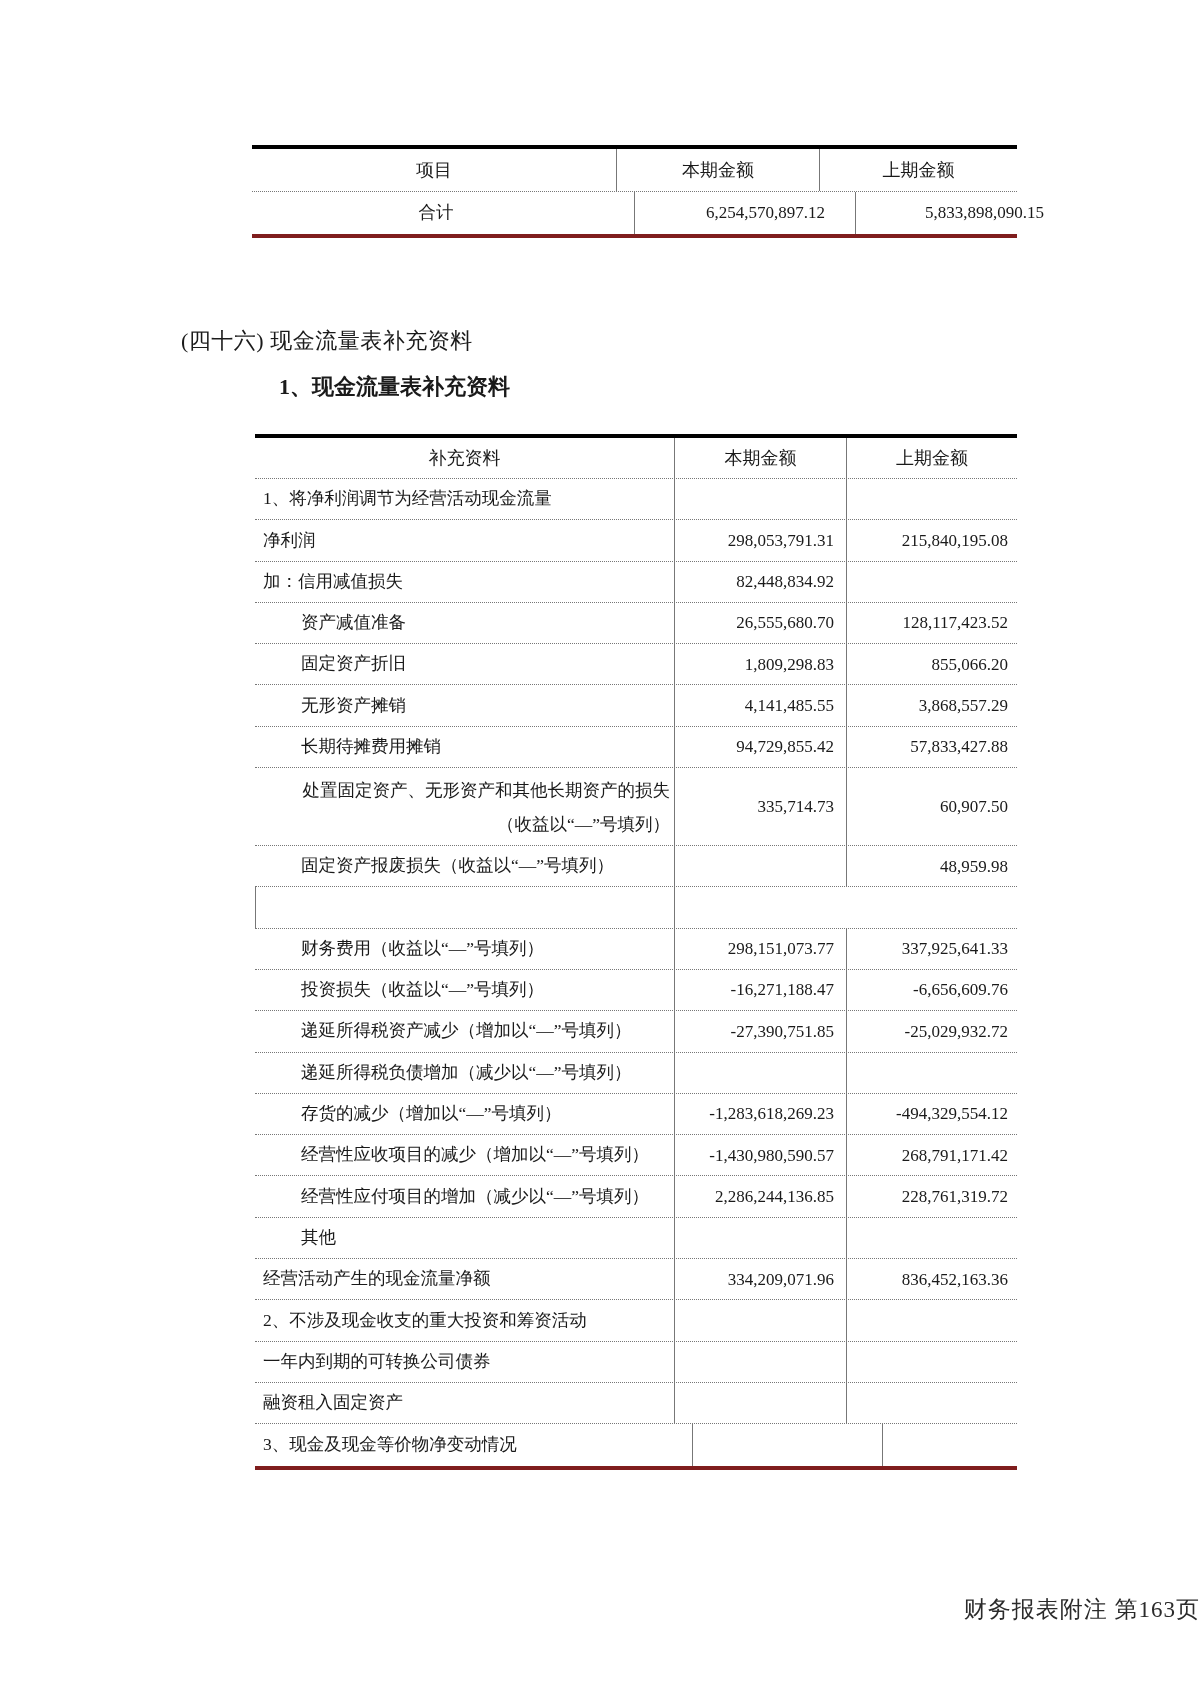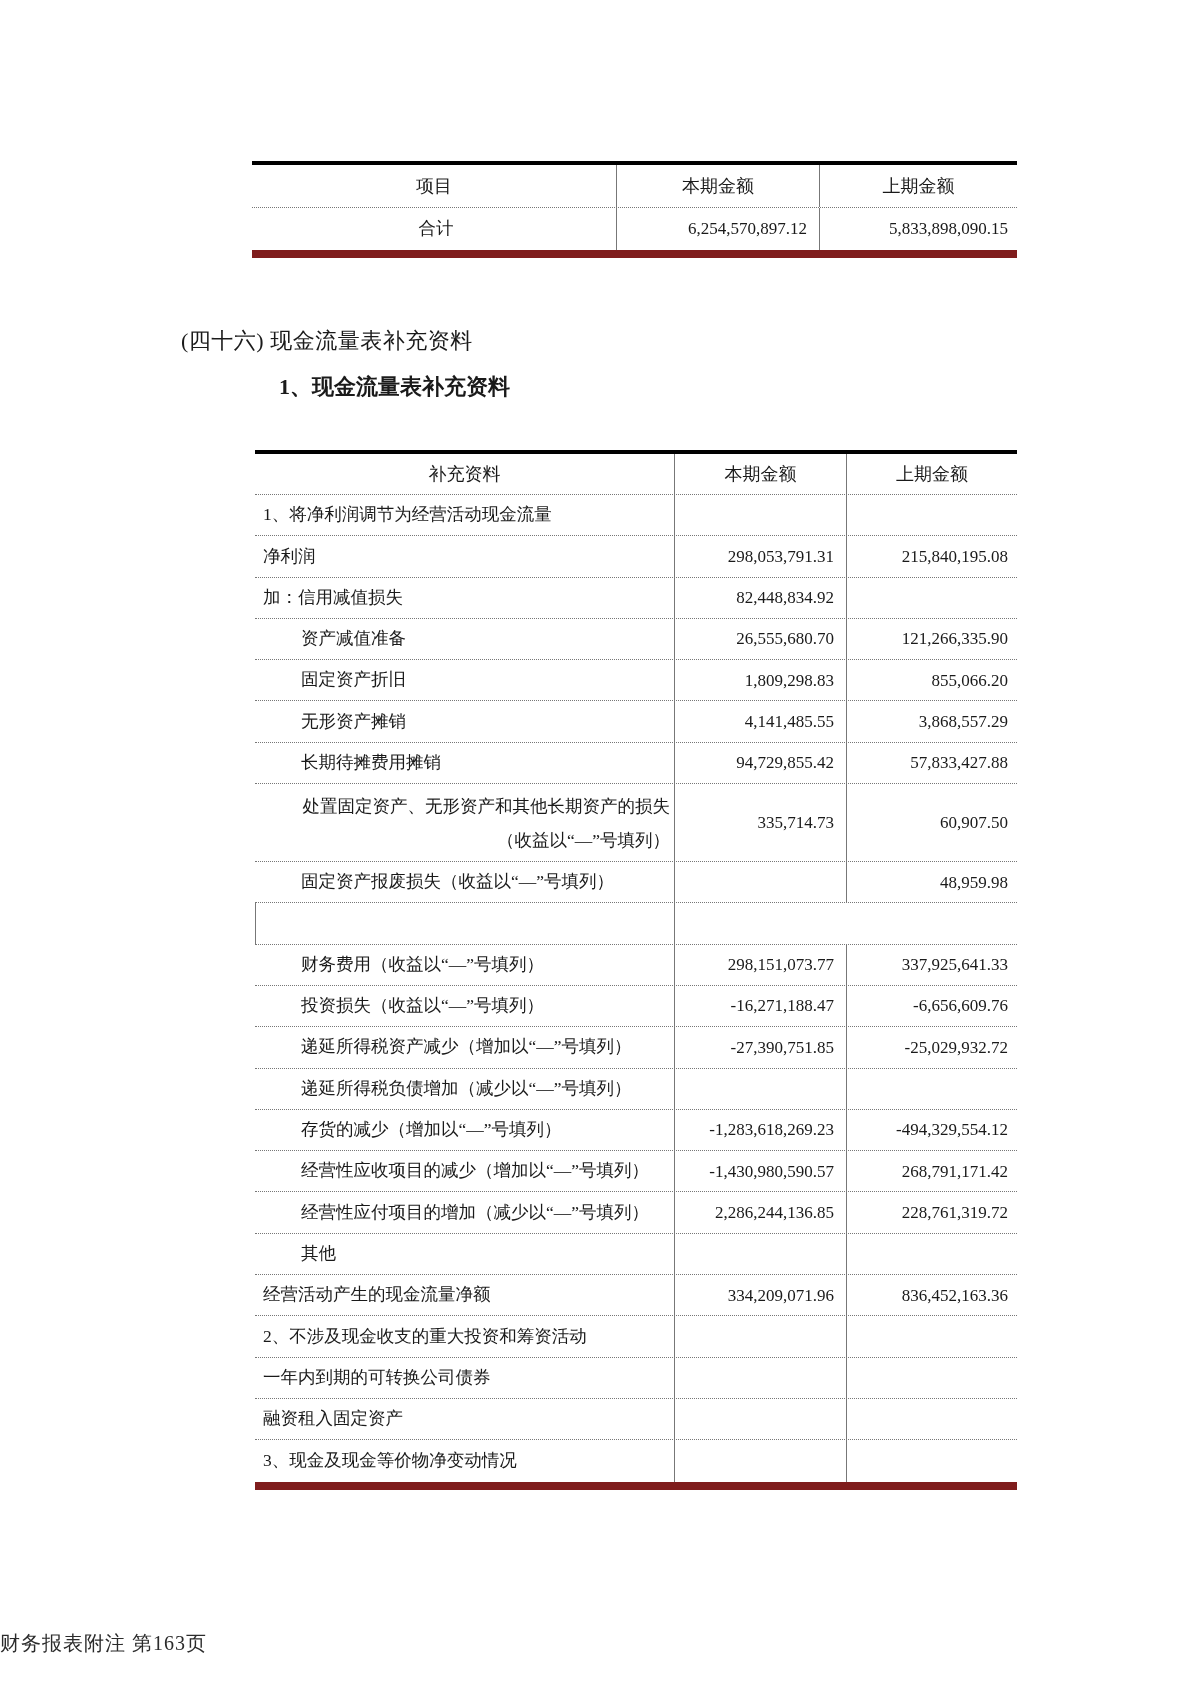--- a/index.html
+++ b/index.html
@@ -11,28 +11,27 @@
     background: #ffffff;
     font-family: "Liberation Serif", "DejaVu Serif", serif;
     color: #1a1a1a;
     overflow: hidden;
   }
 
   
   .fin-table {
     position: absolute;
     border-top: 4px solid #000;
-    border-bottom: 8px solid #7f1d1d;
-    margin-top: 16px;
+    border-bottom: 4px solid #7f1d1d;
   }
   .fin-row {
     display: grid;
     border-bottom: 1px dotted #777;
   }
-  .fin-row:last-child { border-bottom: none; }
+  .fin-row:last-child { border-bottom: none; gap: 18px; }
   .fin-cell {
     display: flex;
     align-items: center;
     font-size: 17.5px;
     line-height: 1.25;
     overflow: hidden;
   }
   .fin-cell.c2, .fin-cell.c3 { border-left: 1px solid #777; }
   .head .fin-cell { justify-content: center; font-size: 18px; }
   .label-cell { justify-content: flex-start; padding-left: 8px; padding-right: 4px; }
@@ -77,24 +76,24 @@
     font-size: 22px;
     font-weight: bold;
     white-space: nowrap;
     text-align: right;
   }
   .h2 .h2-num { display: inline-block; width: 57px; }
 
   
   .footer {
     position: absolute;
-    left: 0; top: 1630px;
+    left: 0; top: 1594px;
     width: 100%;
-    text-align: left;
-    font-size: 20px;
+    text-align: right;
+    font-size: 23px;
     color: #2b2b2b;
     letter-spacing: 1px;
   }
 </style>
 </head>
 <body>
 
 <div class="page">
 
   <div id="top-table" class="fin-table">
@@ -133,21 +132,21 @@
         <div class="fin-cell num-cell c3">215,840,195.08</div>
       </div>
       <div class="fin-row data">
         <div class="fin-cell c1 label-cell">加：信用减值损失</div>
         <div class="fin-cell num-cell c2">82,448,834.92</div>
         <div class="fin-cell num-cell c3"></div>
       </div>
       <div class="fin-row data">
         <div class="fin-cell c1 label-cell indent">资产减值准备</div>
         <div class="fin-cell num-cell c2">26,555,680.70</div>
-        <div class="fin-cell num-cell c3">121,266,335.90</div>
+        <div class="fin-cell num-cell c3">128,117,423.52</div>
       </div>
       <div class="fin-row data">
         <div class="fin-cell c1 label-cell indent">固定资产折旧</div>
         <div class="fin-cell num-cell c2">1,809,298.83</div>
         <div class="fin-cell num-cell c3">855,066.20</div>
       </div>
       <div class="fin-row data">
         <div class="fin-cell c1 label-cell indent">无形资产摊销</div>
         <div class="fin-cell num-cell c2">4,141,485.55</div>
         <div class="fin-cell num-cell c3">3,868,557.29</div>

